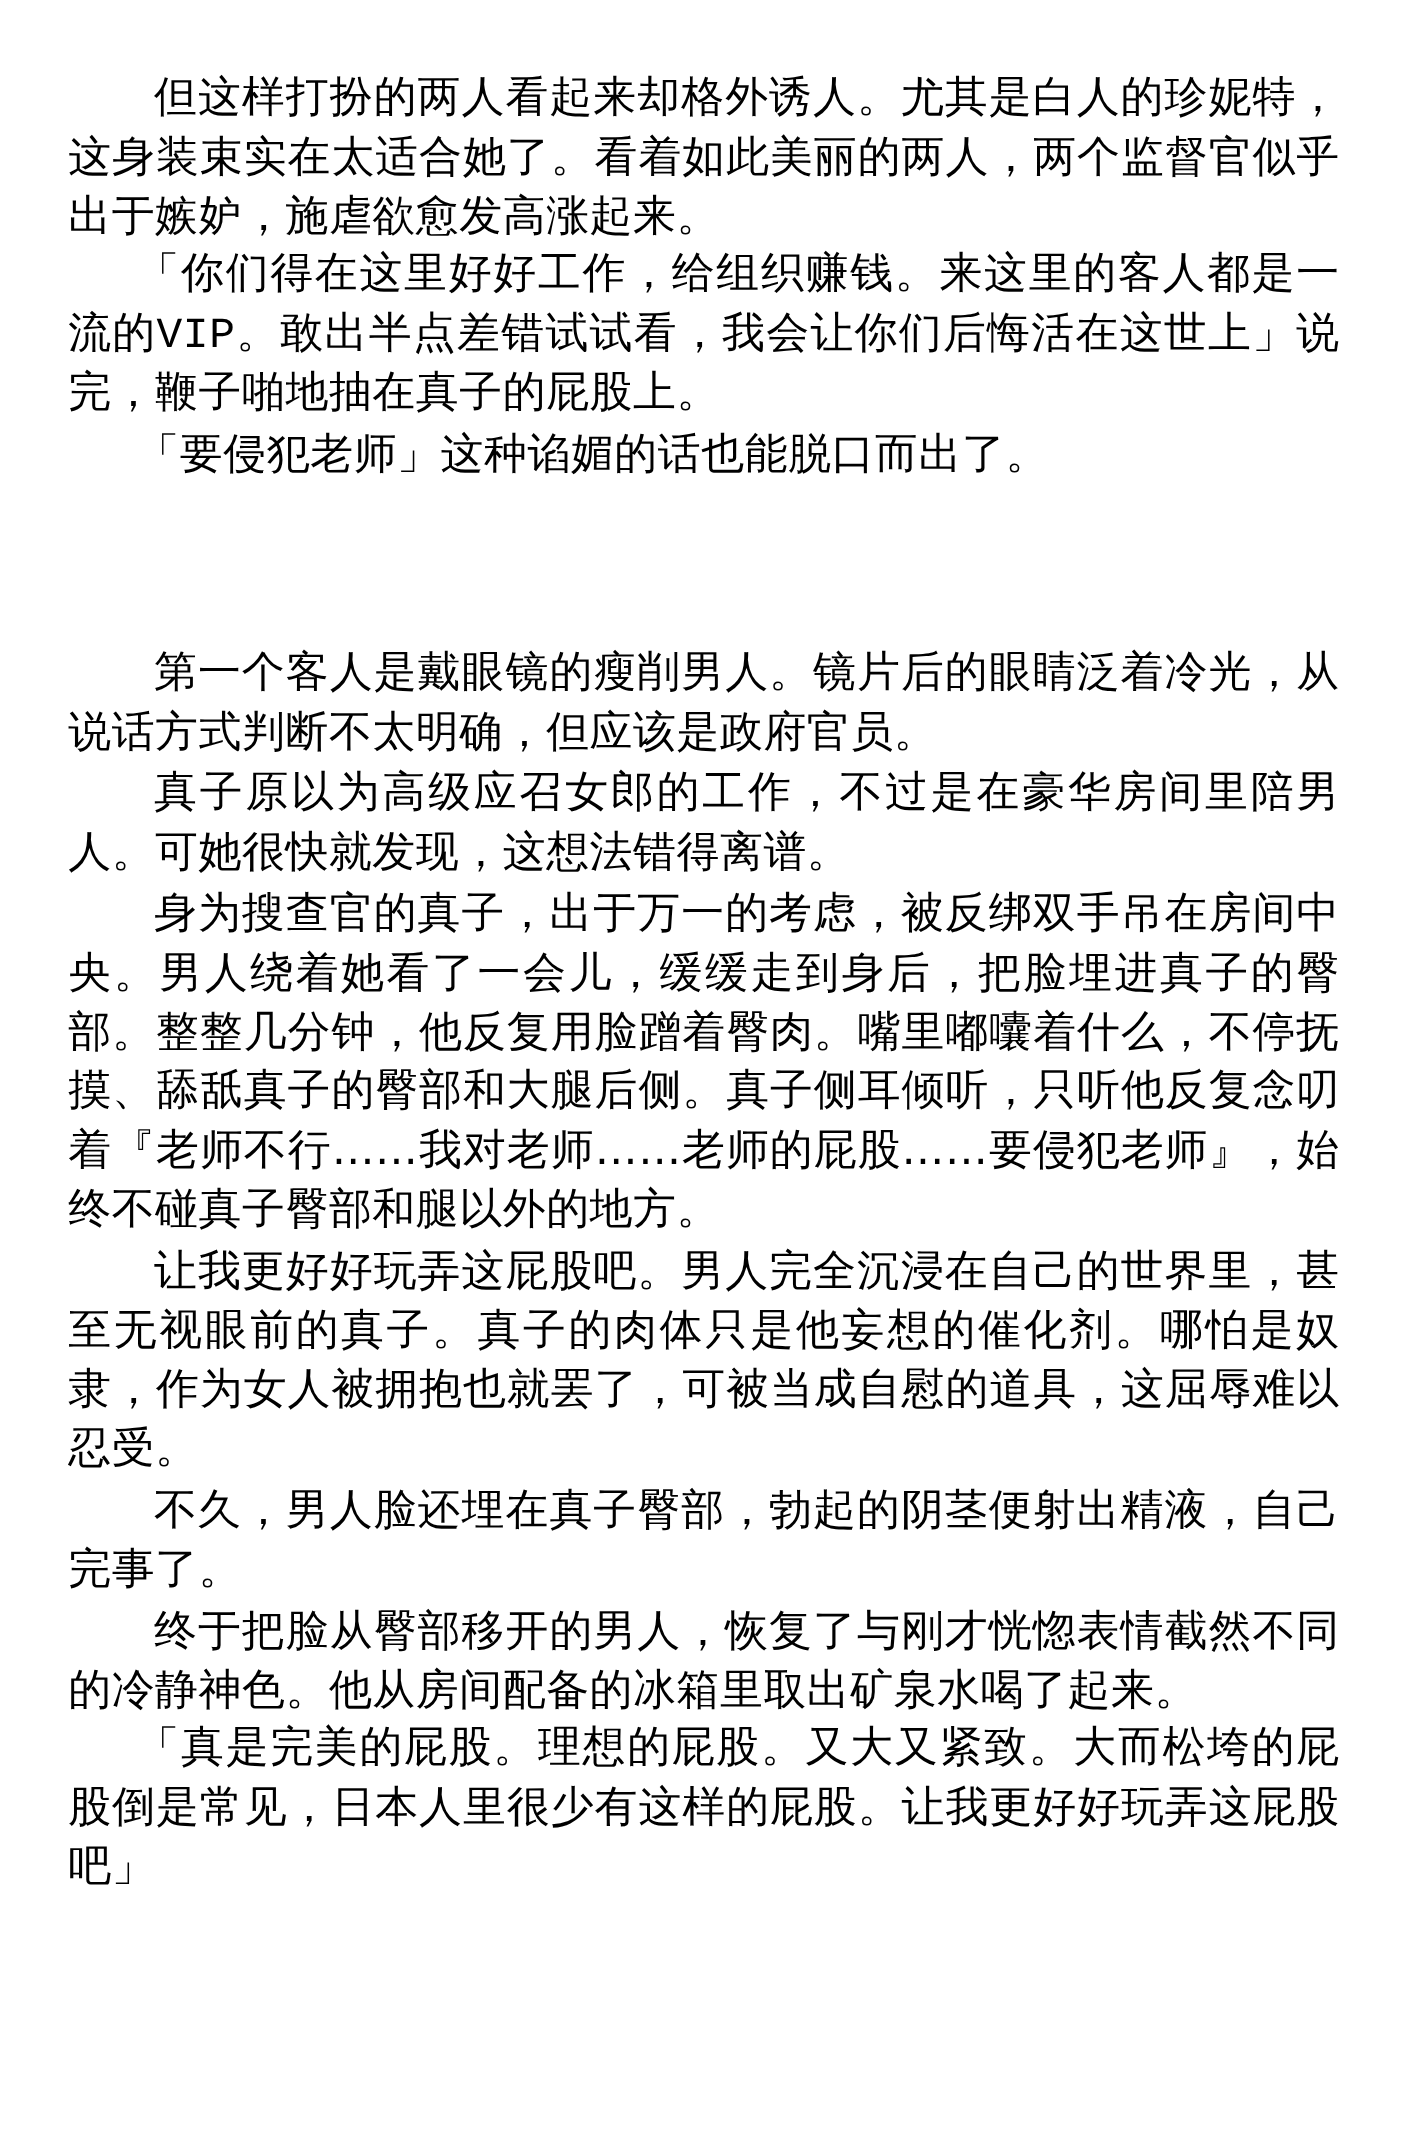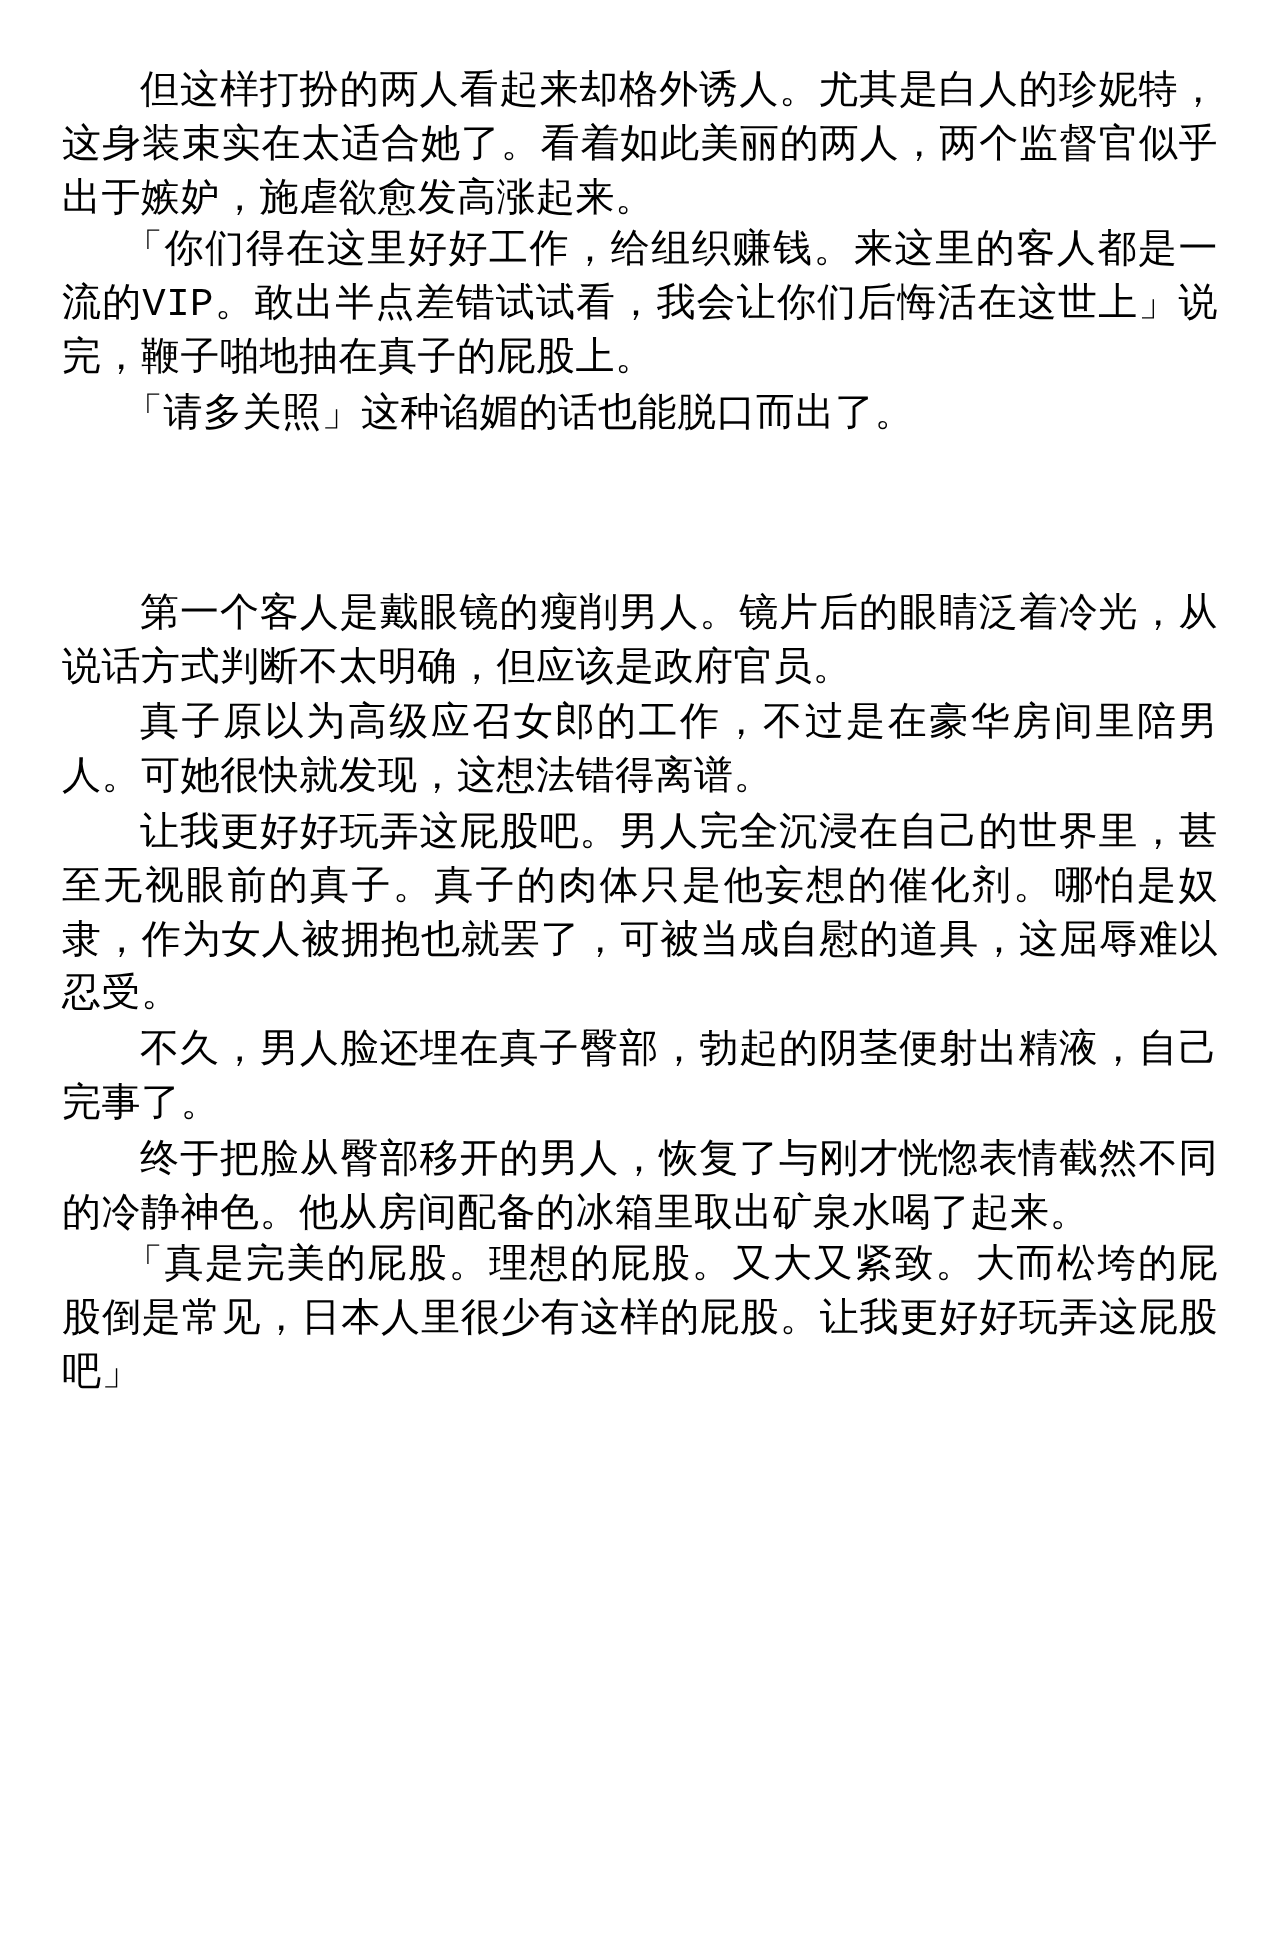--- a/index.html
+++ b/index.html
@@ -42,27 +42,28 @@
   }
 </style>
 </head>
 <body>
 
 <div class="page">
 
   <div class="section">
     <p class="para">但这样打扮的两人看起来却格外诱人。尤其是白人的珍妮特，这身装束实在太适合她了。看着如此美丽的两人，两个监督官似乎出于嫉妒，施虐欲愈发高涨起来。</p>
     <p class="para quote">「你们得在这里好好工作，给组织赚钱。来这里的客人都是一流的VIP。敢出半点差错试试看，我会让你们后悔活在这世上」说完，鞭子啪地抽在真子的屁股上。</p>
-    <p class="para quote">「请多关照」这种谄媚的话也能脱口而出了。</p>
+    <p class="para quote">「要侵犯老师」这种谄媚的话也能脱口而出了。</p>
   </div>
 
   <div class="gap"></div>
 
   <div class="section">
     <p class="para">第一个客人是戴眼镜的瘦削男人。镜片后的眼睛泛着冷光，从说话方式判断不太明确，但应该是政府官员。</p>
     <p class="para">真子原以为高级应召女郎的工作，不过是在豪华房间里陪男人。可她很快就发现，这想法错得离谱。</p>
+    <p class="para">身为搜查官的真子，出于万一的考虑，被反绑双手吊在房间中央。男人绕着她看了一会儿，缓缓走到身后，把脸埋进真子的臀部。整整几分钟，他反复用脸蹭着臀肉。嘴里嘟囔着什么，不停抚摸、舔舐真子的臀部和大腿后侧。真子侧耳倾听，只听他反复念叨着『老师不行……我对老师……老师的屁股……要侵犯老师』，始终不碰真子臀部和腿以外的地方。</p>
     <p class="para">让我更好好玩弄这屁股吧。男人完全沉浸在自己的世界里，甚至无视眼前的真子。真子的肉体只是他妄想的催化剂。哪怕是奴隶，作为女人被拥抱也就罢了，可被当成自慰的道具，这屈辱难以忍受。</p>
     <p class="para">不久，男人脸还埋在真子臀部，勃起的阴茎便射出精液，自己完事了。</p>
     <p class="para">终于把脸从臀部移开的男人，恢复了与刚才恍惚表情截然不同的冷静神色。他从房间配备的冰箱里取出矿泉水喝了起来。</p>
     <p class="para quote">「真是完美的屁股。理想的屁股。又大又紧致。大而松垮的屁股倒是常见，日本人里很少有这样的屁股。让我更好好玩弄这屁股吧」</p>
   </div>
 
 </div>
 
 </body></html>

